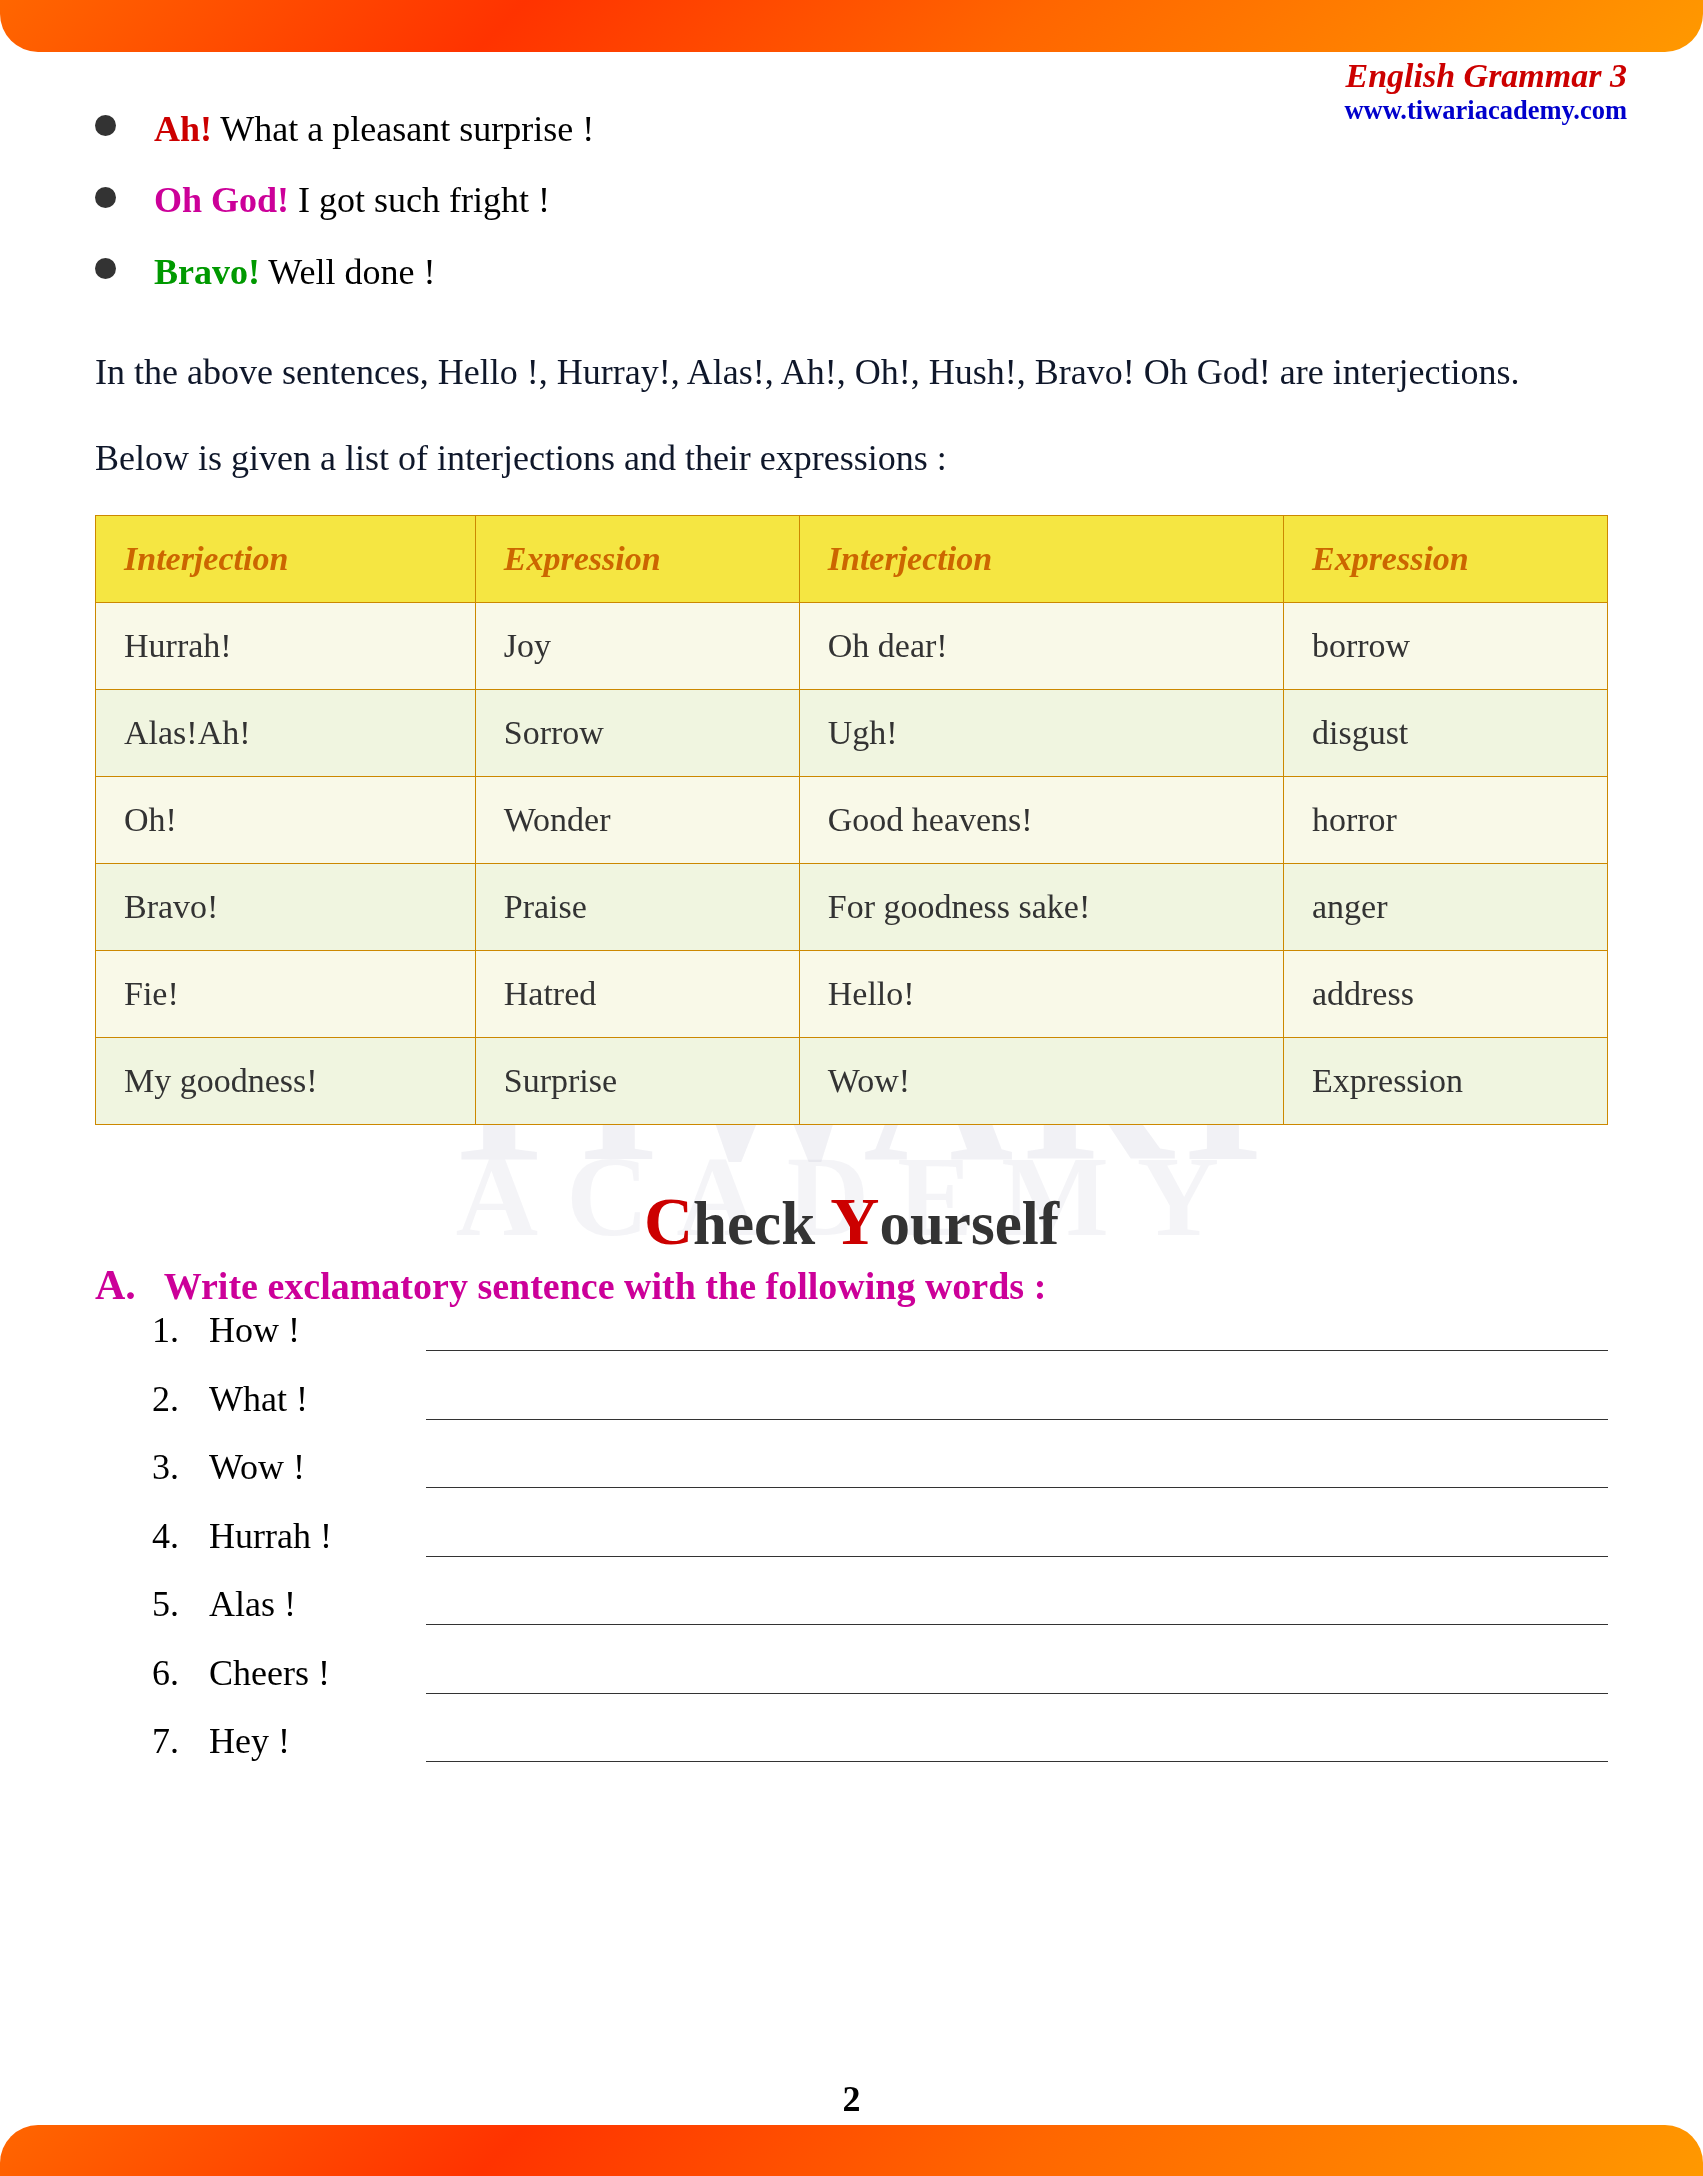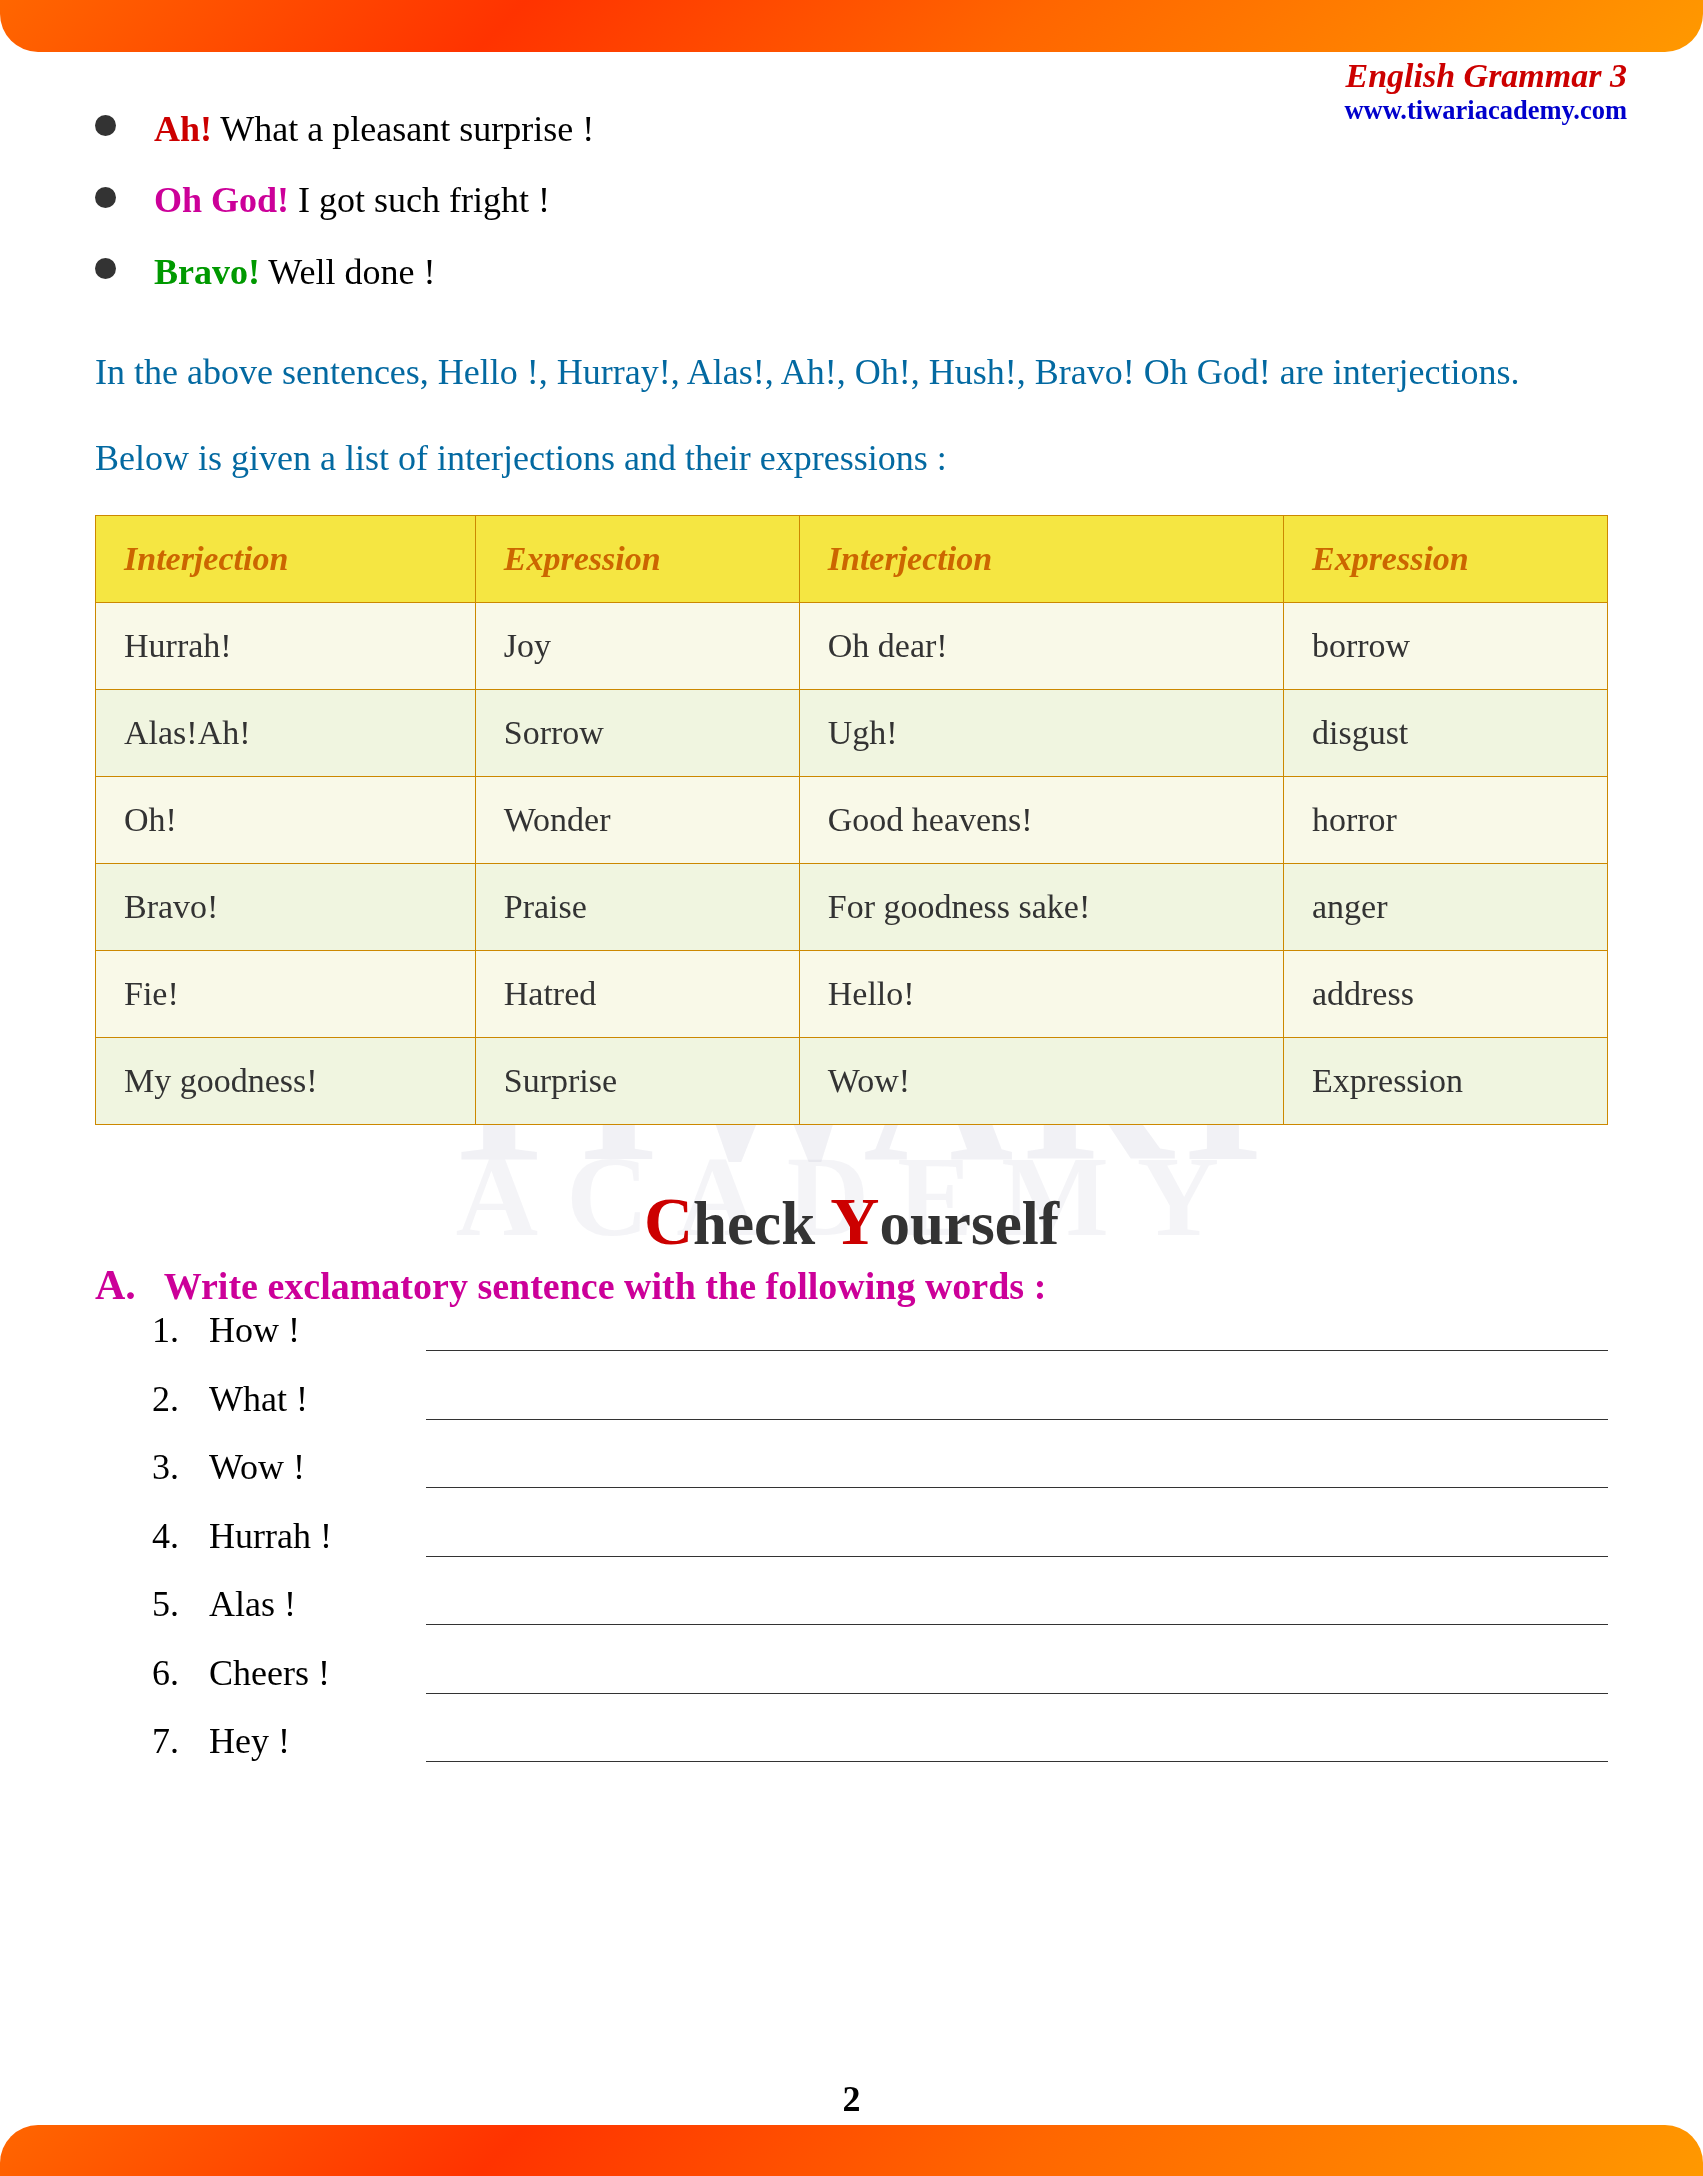--- a/index.html
+++ b/index.html
@@ -133,21 +133,21 @@
     }
 
     .interjection-word.green {
       color: #009900;
     }
 
     .body-text {
       font-size: 36px;
       line-height: 1.6;
       margin-bottom: 28px;
-      color: #0369a1;
+      color: #0f172a;
     }
 
     
     .interjection-table {
       width: 100%;
       border-collapse: collapse;
       margin-bottom: 57px;
       font-size: 34px;
     }
 

